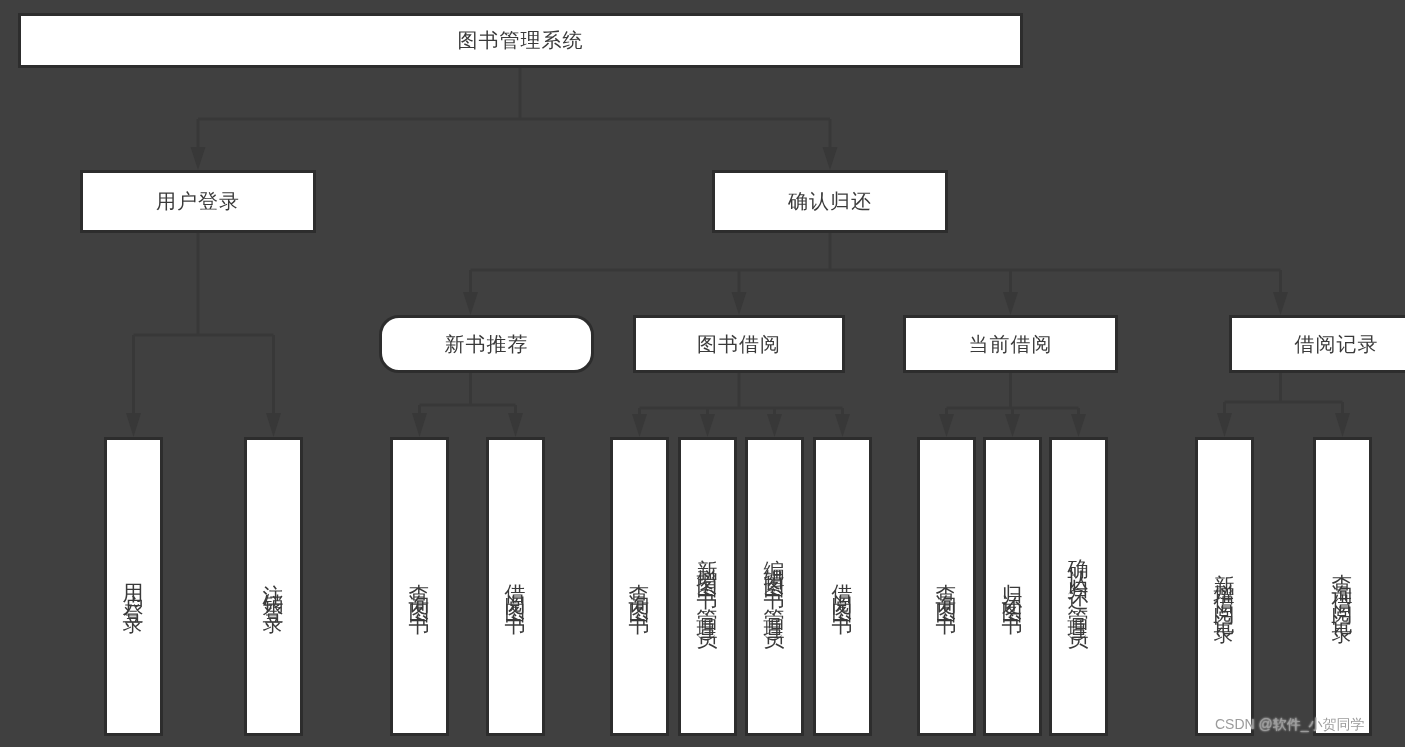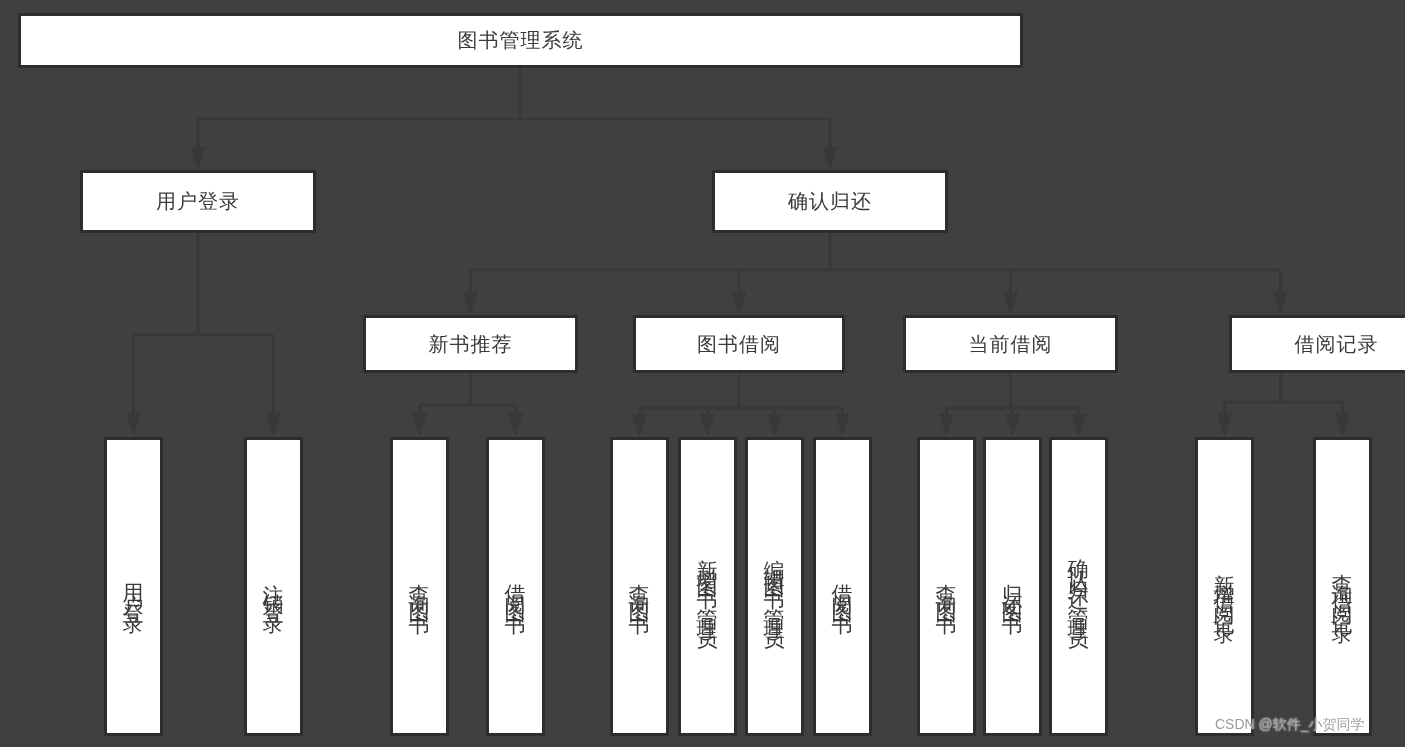--- a/index.html
+++ b/index.html
@@ -21,21 +21,21 @@
     background:#ffffff;
     display:flex; align-items:center; justify-content:center;
     color:#3a3a3a;
     z-index:2;
   }
   .hlabel { font-size:20px; letter-spacing:1px; white-space:nowrap; }
   .root  { left:18px;  top:13px;  width:1005px; height:55px; }
   .lvl2a { left:80px;  top:170px; width:236px;  height:63px; }
   .lvl2b { left:712px; top:170px; width:236px;  height:63px; }
   .lvl3  { top:315px; height:58px; }
-  .g0 { left:363px;  width:215px; }
+  .g0 { left:379px;  width:215px;border-radius:20px; }
   .g1 { left:633px;  width:212px; }
   .g2 { left:903px;  width:215px; }
   .g3 { left:1229px; width:215px; }
   .leaf { top:437px; height:299px; width:59px; }
   .vtext {
     writing-mode:vertical-rl;
     text-orientation:mixed;
     font-size:21px;
     letter-spacing:10px;
     line-height:1;

